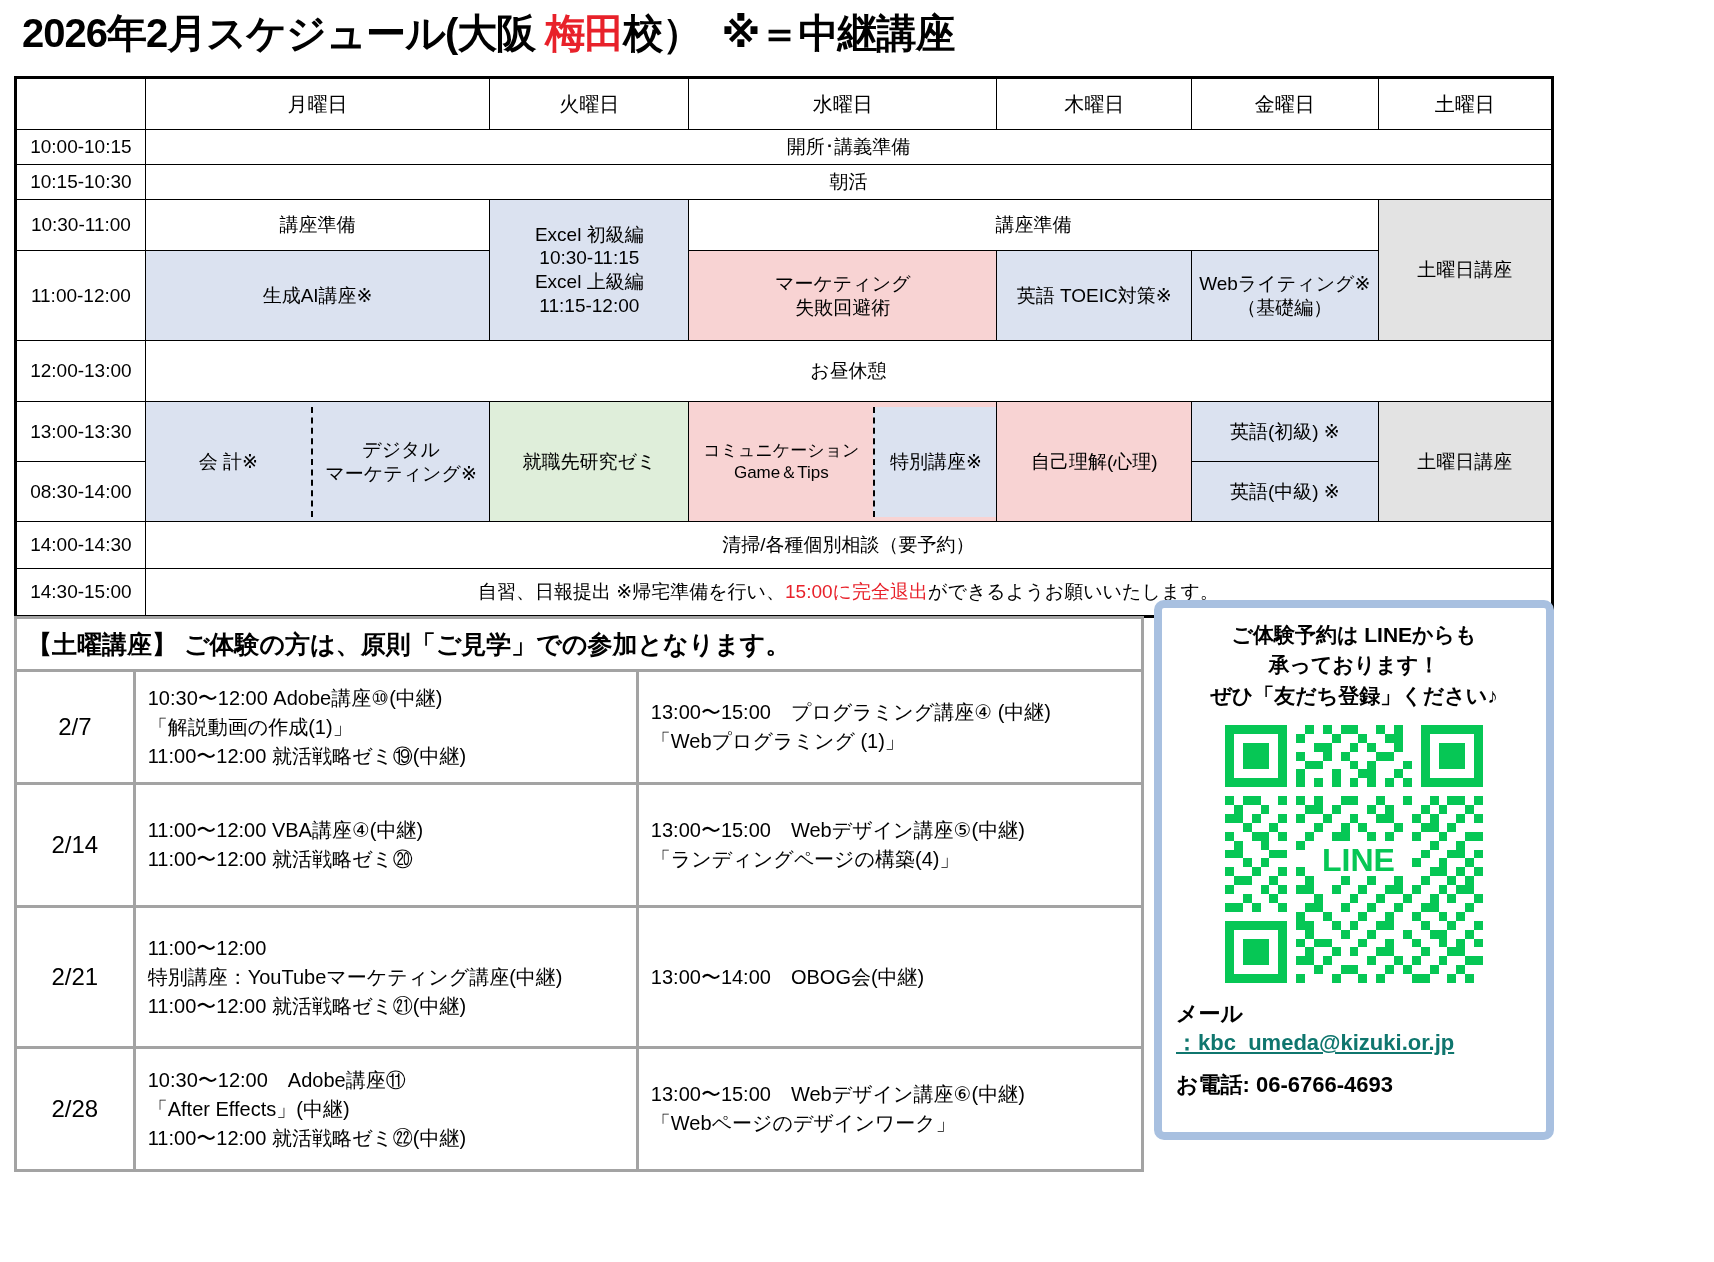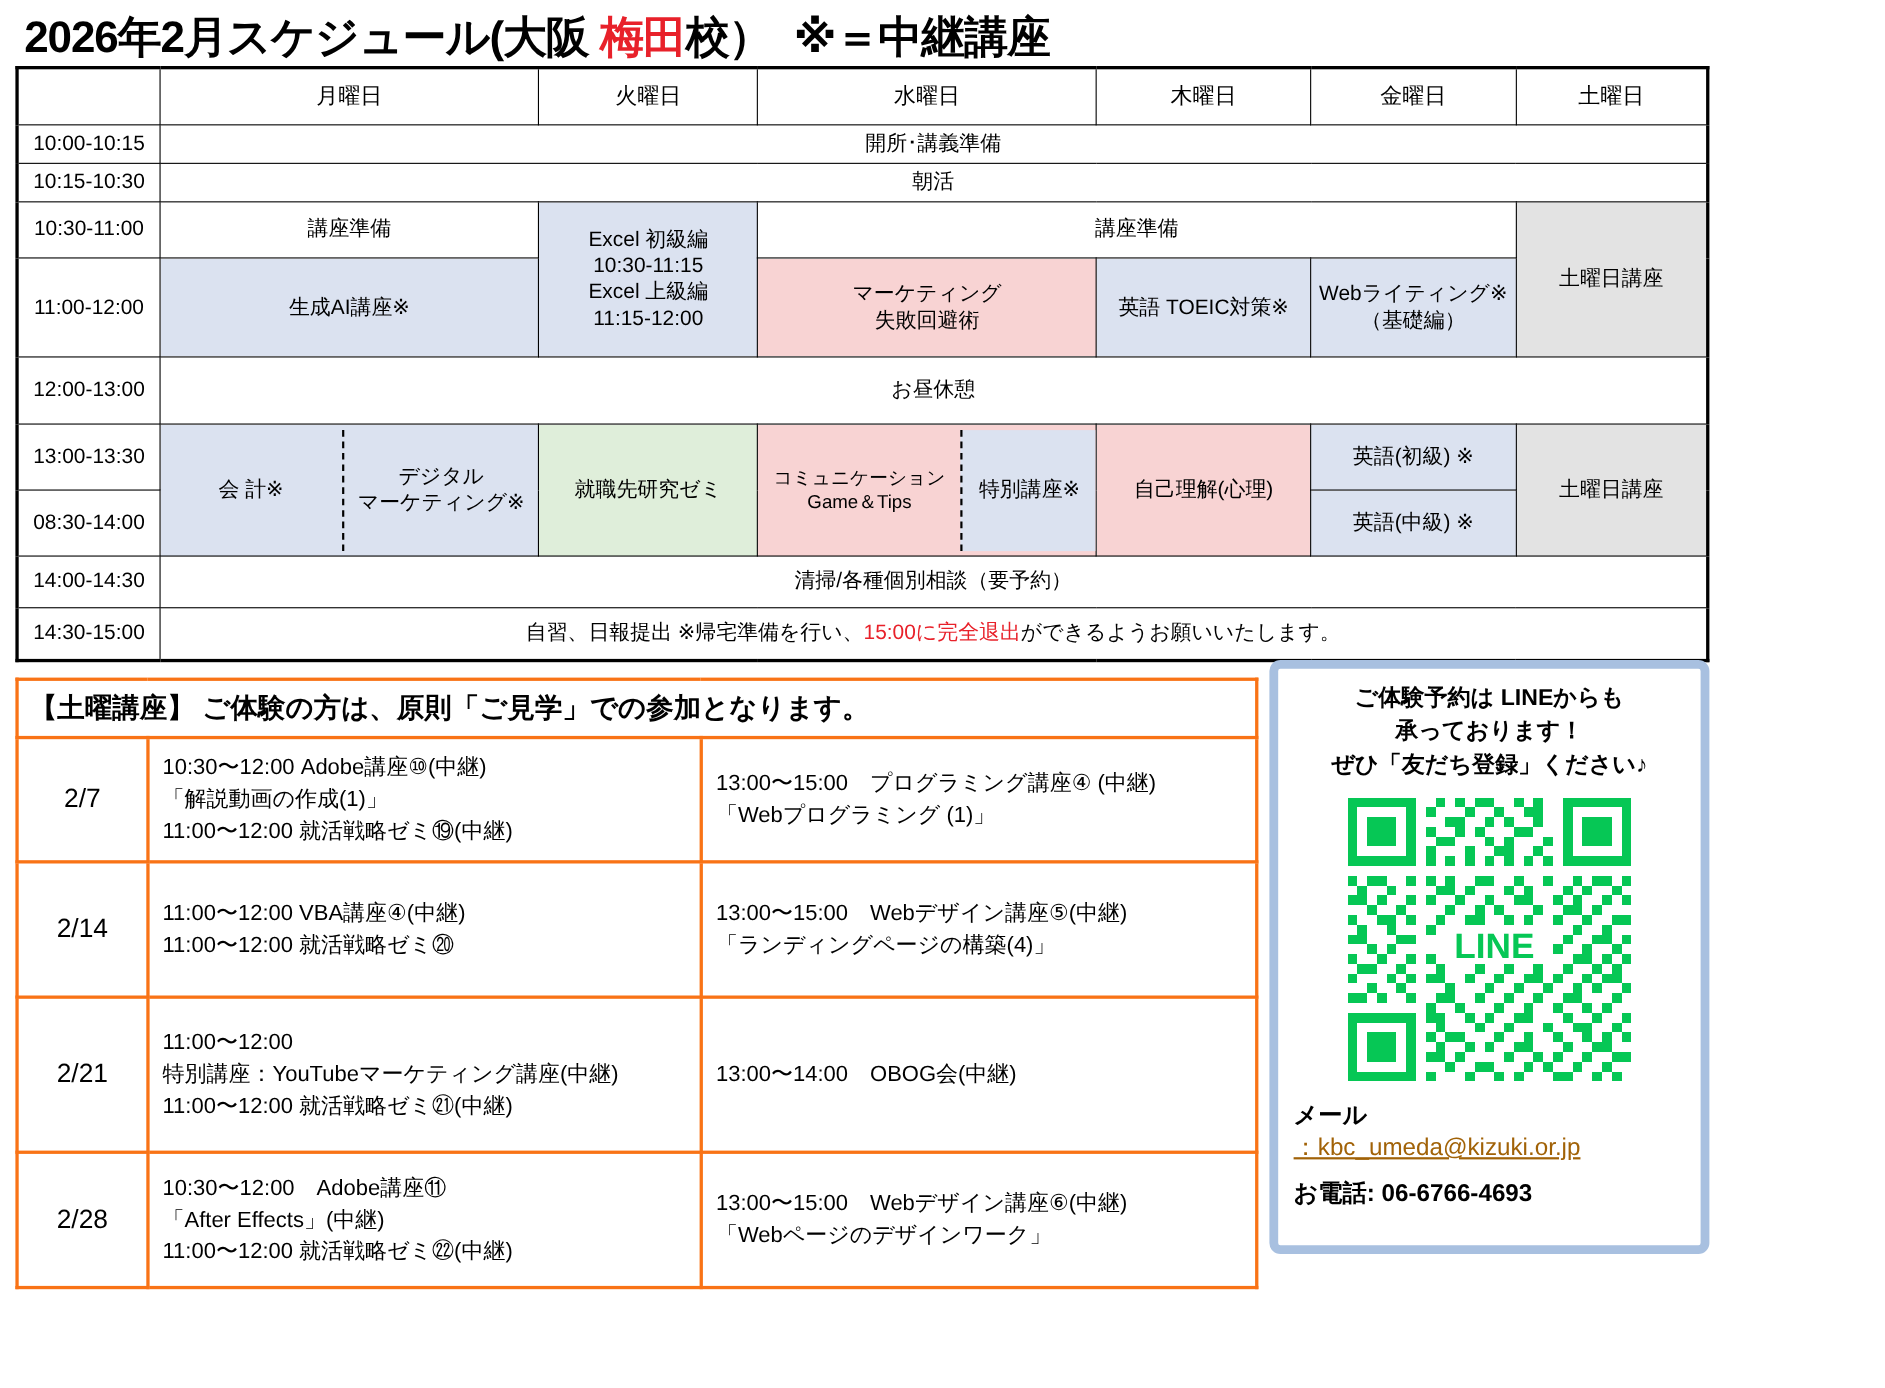--- a/index.html
+++ b/index.html
@@ -18,21 +18,21 @@
   
   .title{
     position:absolute; left:22px; top:6px;
     font-size:40px; font-weight:bold; letter-spacing:-1px;
     white-space:nowrap;
   }
   .title .red{color:#e8212a;}
   .title .note{font-weight:bold;}
 
   
-  .sched-wrap{position:absolute;left:14px;top:60px;width:1540px;}
+  .sched-wrap{position:absolute;left:14px;top:76px;width:1540px;}
   table.sched{
     border-collapse:collapse;
     table-layout:fixed;
     width:1540px;
     font-size:19px;
   }
   table.sched td, table.sched th{
     border:1.5px solid #000;
     text-align:center;
     vertical-align:middle;
@@ -68,21 +68,21 @@
 
   
   .sat-wrap{position:absolute;left:14px;top:616px;width:1130px;}
   table.sat{
     border-collapse:collapse;
     table-layout:fixed;
     width:1130px;
     font-size:20px;
   }
   table.sat td{
-    border:3px solid #f97316;
+    border:3px solid #a3a3a3;
     vertical-align:middle;
     padding:6px 9px;
     line-height:1.45;
   }
   .sat-head{font-size:25px;font-weight:bold;padding:7px 10px !important;}
   .sat-date{width:118px;text-align:center;font-size:24px;}
   .sat-left{width:500px;}
   .sat-right{width:502px;}
   .sat-cellpad{padding:10px 12px !important;}
 
@@ -102,21 +102,21 @@
     margin-top:2px;
   }
   .qr-holder{display:flex;justify-content:center;margin-top:14px;}
   .qr{
     width:258px;height:258px;position:relative;background:#fff;
   }
   .qr svg{display:block;}
   .contact{margin-top:16px;padding-left:6px;}
   .contact .lbl{font-weight:bold;font-size:22px;}
   .contact .mail{
-    font-weight:normal;font-size:22px;color:#a16207;
+    font-weight:bold;font-size:22px;color:#0f766e;
     text-decoration:underline;word-break:break-all;line-height:1.3;
   }
   .contact .tel{font-weight:bold;font-size:22px;margin-top:12px;}
 </style>
 </head>
 <body>
 
 <div class="page">
 
   <div class="title">

